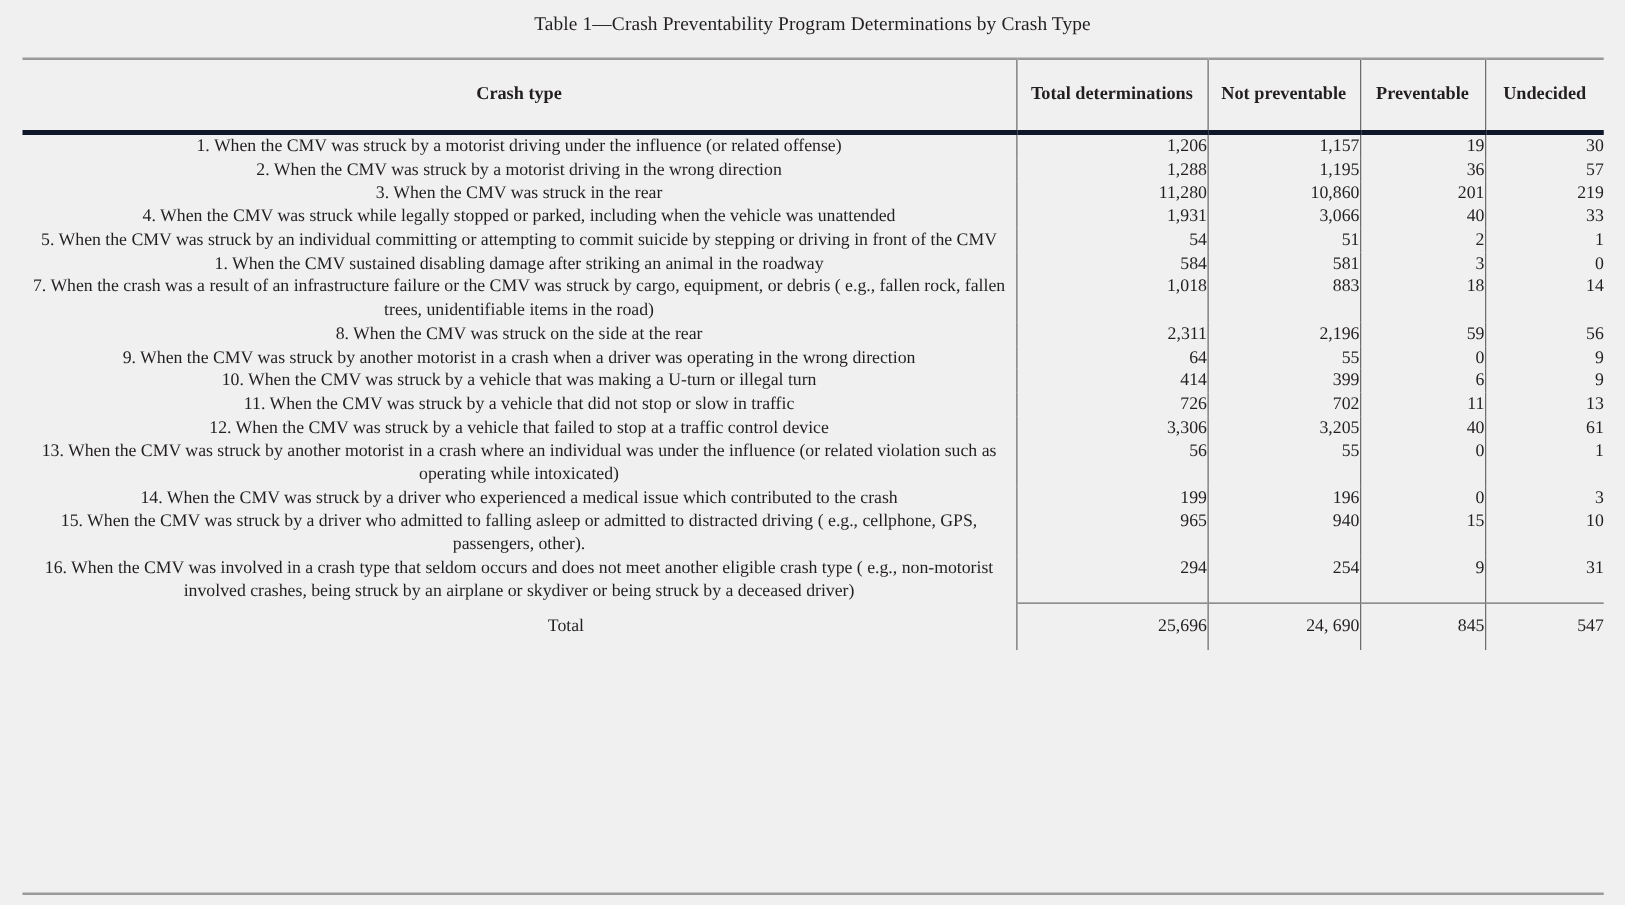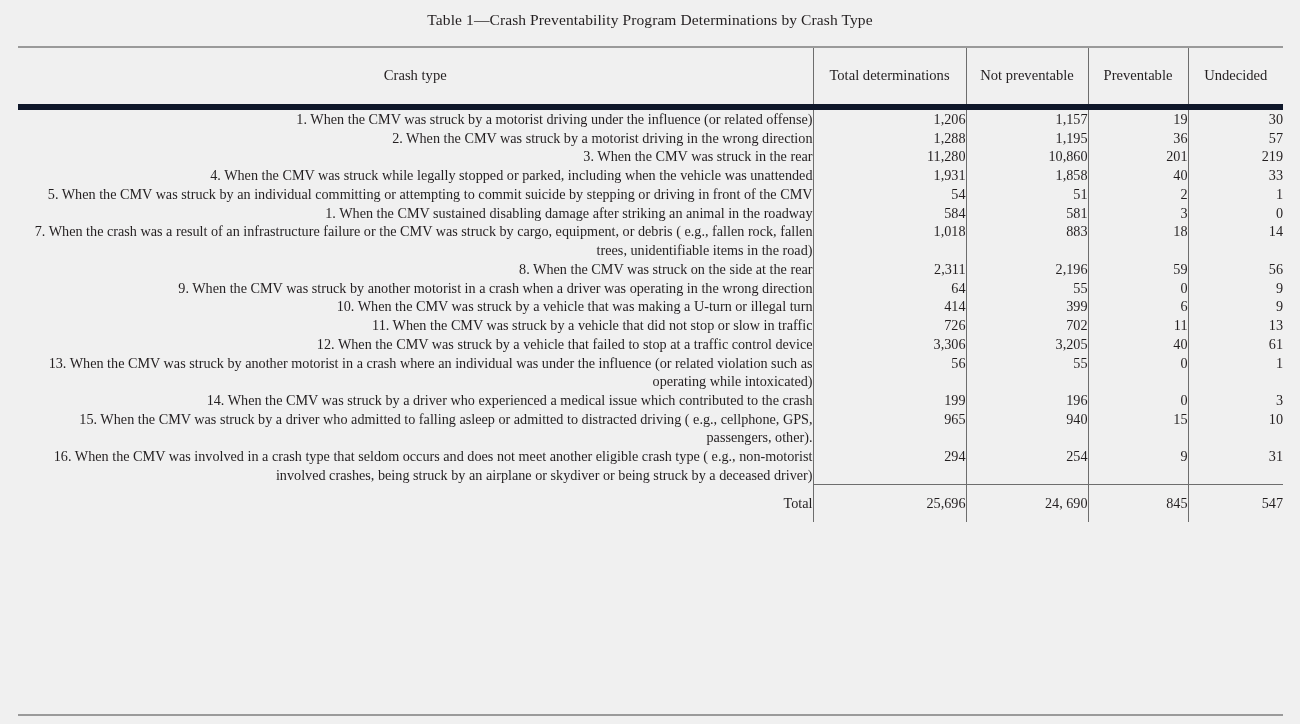--- a/index.html
+++ b/index.html
@@ -46,22 +46,22 @@
   }
 
   table.tbl td, table.tbl th {
     padding: 0;
     vertical-align: top;
   }
 
   
   thead tr.hdr th {
     border-top: 2px solid #9a9a9a;
-    border-bottom: 6px solid #0f172a;
-    font-weight: normal;
+    border-bottom: 4px solid #0f172a;
+    font-weight: bold;
     text-align: center;
     vertical-align: middle;
     height: 52px;
     padding: 2px 8px;
     line-height: 1.18;
     font-size: 14.6px;
   }
 
   th.c-desc {
     text-align: center;
@@ -71,21 +71,21 @@
     margin-left: 19px;
   }
 
   tbody td {
     padding: 8px 0 7px 0;
     line-height: 1.32;
   }
   td.desc {
     padding-left: 8px;
     padding-right: 12px;
-    text-align: right;
+    text-align: center;
   }
   td.num {
     border-left: 1px solid #6d6d6d;
     text-align: right;
     padding-right: 12px;
     white-space: nowrap;
   }
 
   tbody tr.total td {
     border-top: 1px solid #6d6d6d;
@@ -152,21 +152,21 @@
           <tr>
             <td class="desc">3. When the CMV was struck in the rear</td>
             <td class="num">11,280</td>
             <td class="num">10,860</td>
             <td class="num">201</td>
             <td class="num">219</td>
           </tr>
           <tr>
             <td class="desc">4. When the CMV was struck while legally stopped or parked, including when the vehicle was unattended</td>
             <td class="num">1,931</td>
-            <td class="num">1,858</td>
+            <td class="num">3,066</td>
             <td class="num">40</td>
             <td class="num">33</td>
           </tr>
           <tr>
             <td class="desc">5. When the CMV was struck by an individual committing or attempting to commit suicide by stepping or driving in front of the CMV</td>
             <td class="num">54</td>
             <td class="num">51</td>
             <td class="num">2</td>
             <td class="num">1</td>
           </tr>

